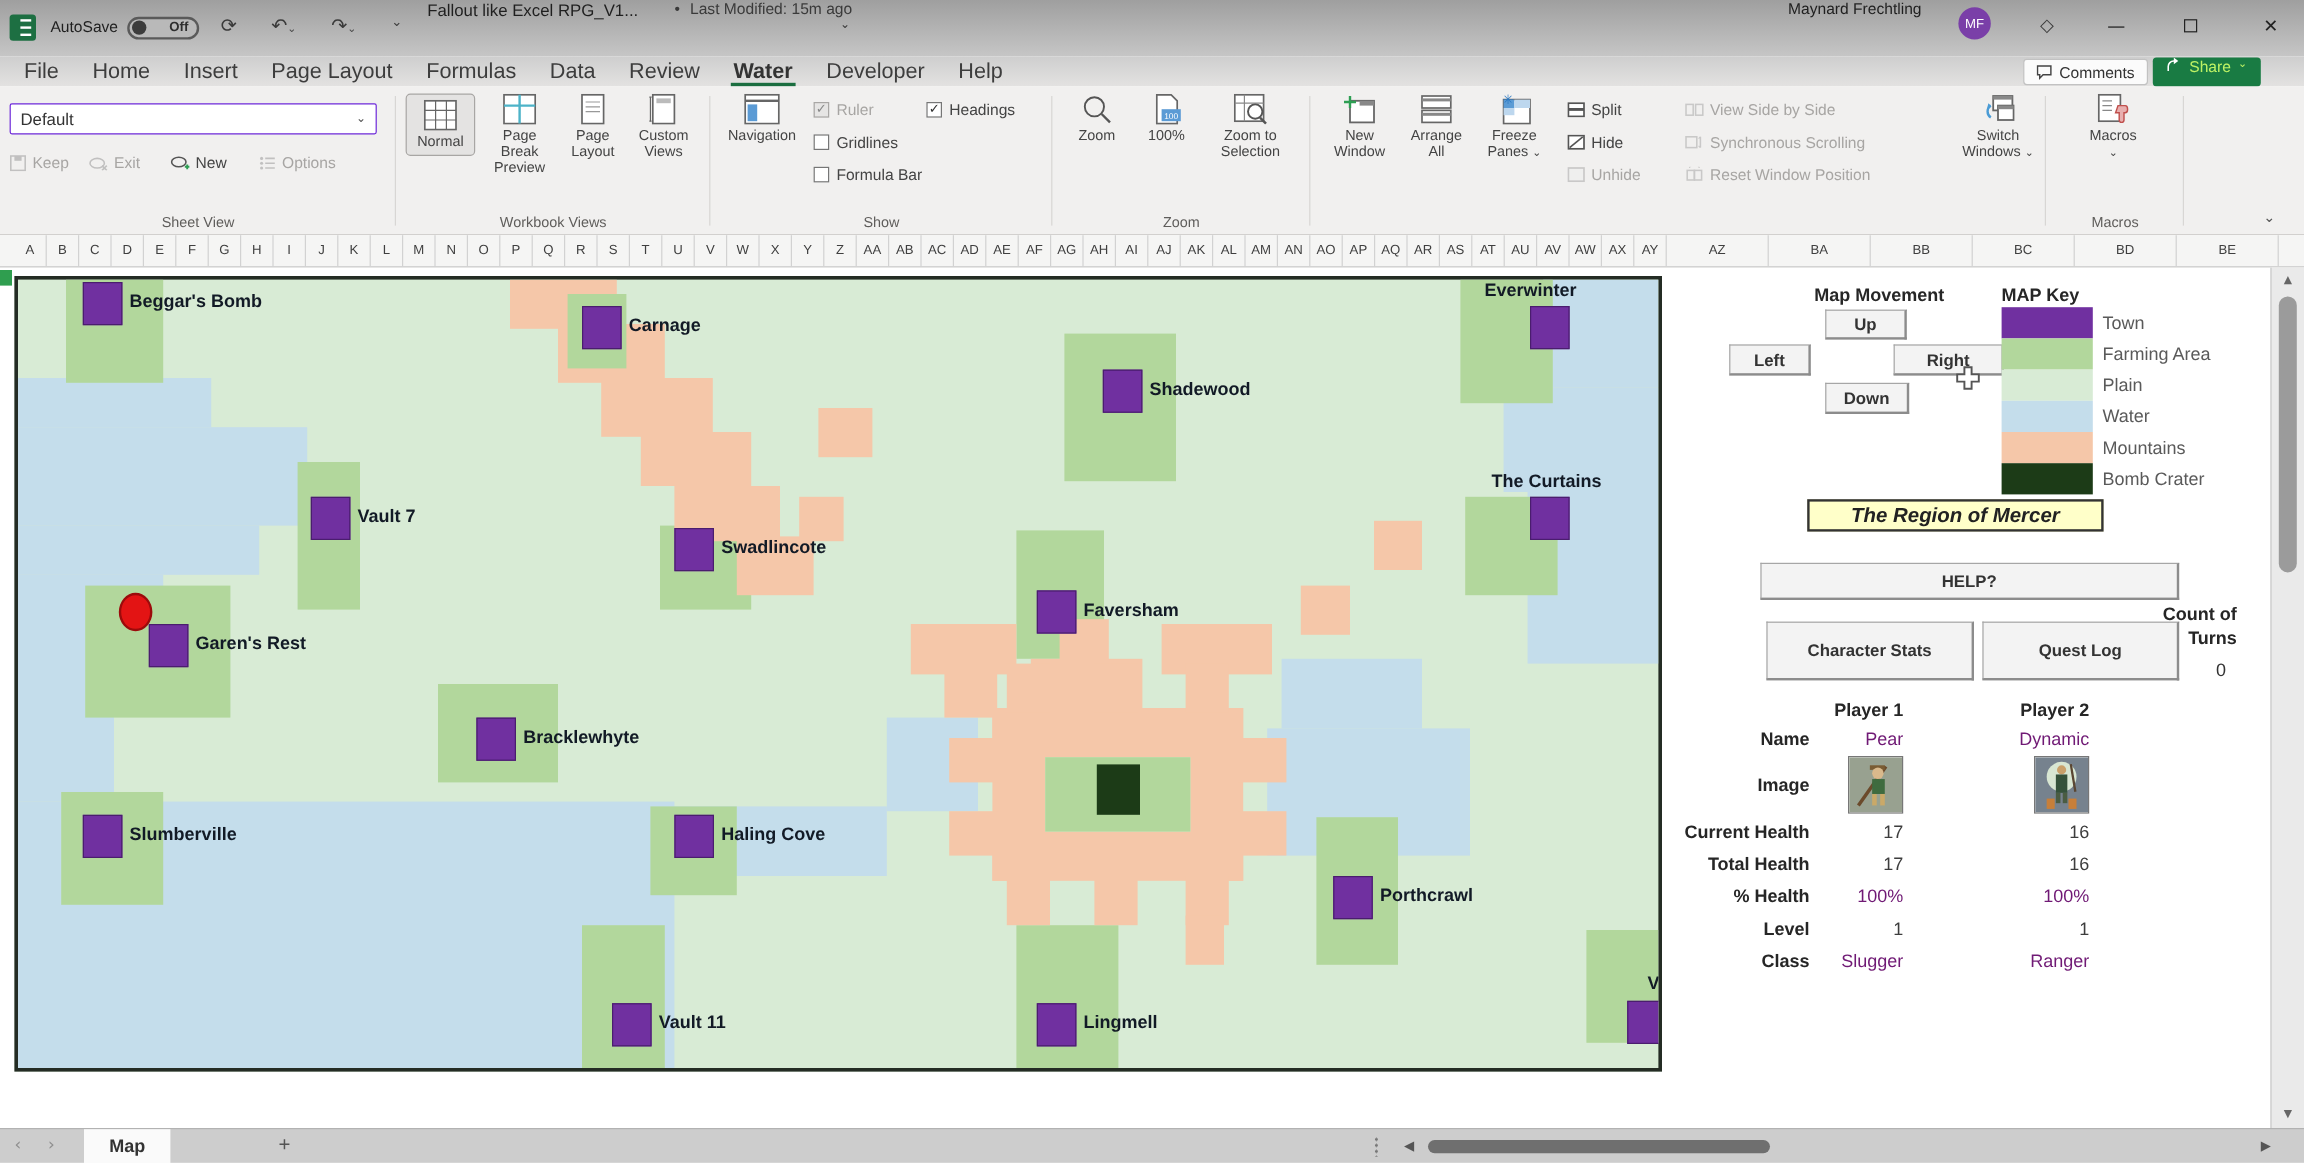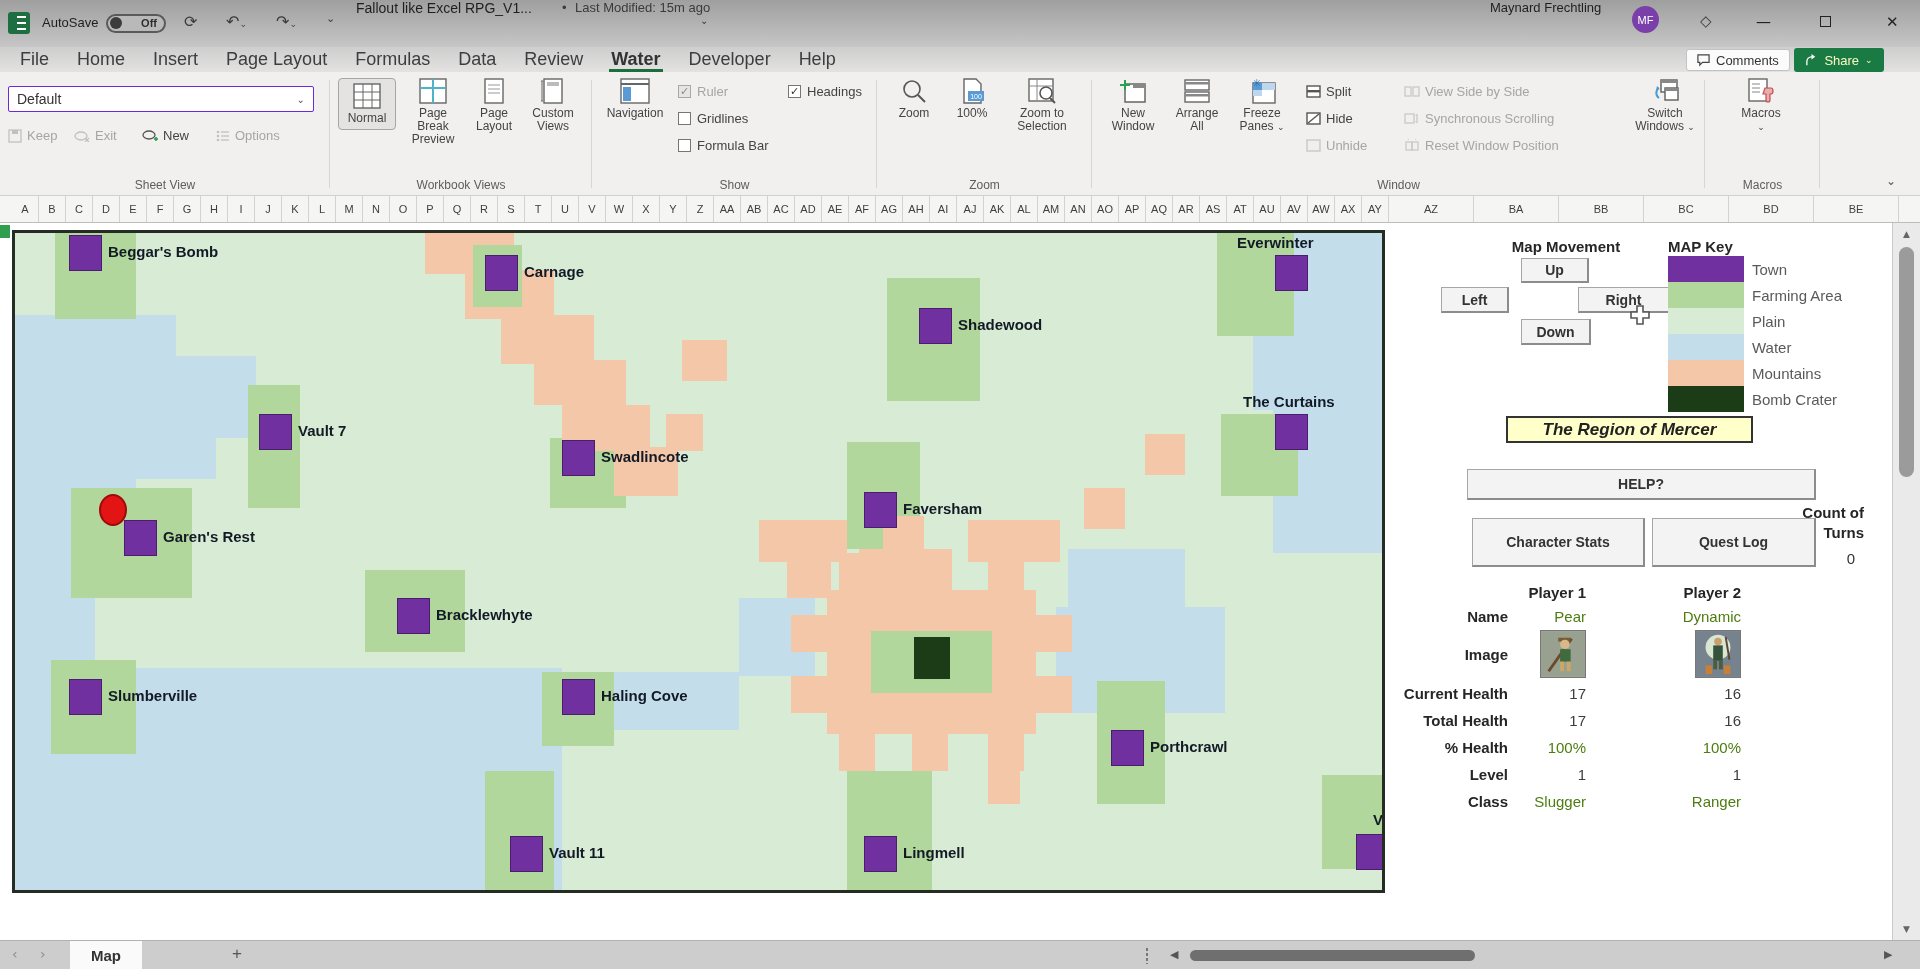--- a/index.html
+++ b/index.html
@@ -21,21 +21,21 @@
   #search-pill span{font-size:14px;color:#5c5c5c}
   #avatar{position:absolute;left:1632px;top:6px;width:27px;height:27px;border-radius:50%;background:#7a3fa8;color:#fff;font-size:11px;font-weight:normal;display:flex;align-items:center;justify-content:center}
   .winctl{position:absolute;top:13px;color:#222;font-size:15px;font-family:"DejaVu Sans",sans-serif}
   #restore-box{position:absolute;left:1820px;top:16px;width:11px;height:11px;border:1.5px solid #222}
   
   #tabsrow{position:absolute;left:0;top:47px;width:1920px;height:25px;background:linear-gradient(180deg,#cecece,#e3e2e1);display:flex;align-items:stretch;padding-left:6px}
   .rtab{position:relative;padding:0 14px;font-size:18px;color:#3d3d3d;line-height:25px;cursor:default}
   .rtab.active{font-weight:bold;color:#333}
   .rtab.active::after{content:"";position:absolute;left:12px;right:12px;bottom:0;height:3px;background:#1b6e40}
   #comments-btn{position:absolute;left:1686px;top:2px;height:22px;padding:0 10px;background:#fbfbfb;border:1px solid #c2c2c2;border-radius:3px;display:flex;align-items:center;gap:6px;font-size:13px;color:#333}
-  #share-btn{position:absolute;left:1794px;top:1px;width:90px;height:24px;background:#197b43;border-radius:3px;display:flex;align-items:center;justify-content:center;gap:6px;font-size:13px;color:#fef9c3}
+  #share-btn{position:absolute;left:1794px;top:1px;width:90px;height:24px;background:#197b43;border-radius:3px;display:flex;justify-content:center;gap:6px;font-size:13px;color:#bef264}
   
   #ribbon{position:absolute;left:0;top:72px;width:1920px;height:124px;background:#f1f0ef;border-bottom:1px solid #d2d0ce}
   .rgroup{position:absolute;top:0;height:124px}
   .rgroup .gdiv{position:absolute;right:0;top:8px;bottom:8px;width:1px;background:#d8d6d4}
   .glabel{position:absolute;bottom:4px;left:0;right:0;text-align:center;font-size:12px;color:#5f5d5b}
   .bigbtn{position:absolute;top:6px;display:flex;flex-direction:column;align-items:center;gap:3px;text-align:center}
   .bigbtn .bb-label{font-size:12px;color:#444;line-height:13px}
   .bigbtn.selected{background:#e4e3e2;border:1px solid #a8a6a4;border-radius:4px;padding:4px 2px}
   .smallbtn{position:absolute;display:flex;align-items:center;gap:5px;font-size:13px;color:#444;white-space:nowrap}
   .smallbtn.disabled{color:#a7a5a3}
@@ -73,21 +73,21 @@
   .keylabel{margin-left:8px;font-size:15px;color:#5a5a5a;white-space:nowrap}
   #region-title{position:absolute;left:1506px;top:416px;width:247px;height:27px;background:#ffffc9;border:2px solid #333;font-style:italic;font-weight:bold;font-size:17px;color:#222;display:flex;align-items:center;justify-content:center}
   #cot{position:absolute;left:1760px;top:503px;width:104px;text-align:right;font-size:15px;font-weight:bold;color:#262626;line-height:20px}
   #cot .val{font-weight:normal;color:#333;padding-right:9px;margin-top:6px}
   #ptable{position:absolute;left:1398px;top:580px;display:grid;grid-template-columns:110px 80px 167px}
   .pt-cell{font-size:15px;color:#3d3d3d;text-align:right;display:flex;align-items:center;justify-content:flex-end}
   .pt-label{font-weight:bold;color:#262626}
   .pt-head{font-weight:bold;color:#262626}
   .pt-p1{padding-right:2px}
   .pt-p2{padding-right:14px}
-  .pt-muted{color:#4d7c0f}
+  .pt-muted{color:#701a75}
   .sprite-box{width:46px;height:48px;border:1px solid #777}
   
   #vscroll{position:absolute;left:1892px;top:0;width:28px;height:717px;background:#eaeaea;border-left:1px solid #c9c9c9}
   #vthumb{position:absolute;left:6px;top:24px;width:15px;height:230px;background:#9b9b9b;border-radius:8px}
   .scroll-arrow{position:absolute;font-size:9px;color:#666;left:0;right:0;text-align:center;font-family:"DejaVu Sans",sans-serif}
   #tabbar{position:absolute;left:0;top:940px;width:1920px;height:29px;background:#cdcdcd;border-top:1px solid #b2b2b2}
   .sheetnav{position:absolute;top:5px;font-size:14px;color:#8f8f8f;font-family:"DejaVu Sans",sans-serif}
   #sheet-tab{position:absolute;left:70px;top:0;width:72px;height:29px;background:#fafafa;display:flex;align-items:center;justify-content:center;font-size:15px;font-weight:bold;color:#333}
   #add-sheet{position:absolute;left:232px;top:3px;font-size:17px;color:#555}
   #hs-dots{position:absolute;left:1145px;top:6px;width:4px;height:17px;background:
@@ -253,21 +253,21 @@
       <span>Ruler</span>
     </div>
     <div class="cbrow" style="left:86px;top:39px">
       <span class="cb"></span>
       <span>Gridlines</span>
     </div>
     <div class="cbrow" style="left:86px;top:66px">
       <span class="cb"></span>
       <span>Formula Bar</span>
     </div>
-    <div class="cbrow" style="left:196px;top:12px">
+    <div class="cbrow" style="left:180px;top:12px">
       <span class="cb checked"></span>
       <span>Headings</span>
     </div>
     <div class="glabel">Show</div>
     <div class="gdiv"></div>
   </div>
 
   <div class="rgroup" style="left:877px;width:215px">
     <div class="bigbtn" style="left:12px;width:50px">
       <svg width="26" height="26" viewBox="0 0 26 26">
@@ -375,21 +375,20 @@
       <svg width="28" height="26" viewBox="0 0 28 26">
           <rect x="10" y="2" width="16" height="12" fill="#fff" stroke="#666" stroke-width="1.5"></rect>
           <rect x="10" y="2" width="16" height="3" fill="#888"></rect>
           <rect x="14" y="10" width="13" height="12" fill="#fff" stroke="#666" stroke-width="1.5"></rect>
           <rect x="14" y="10" width="13" height="3" fill="#888"></rect>
           <path d="M8 10 a6 6 0 0 0 0 10" fill="none" stroke="#4a9bd5" stroke-width="2"></path>
           <path d="M6 8 l2 2 -3 2 z" fill="#4a9bd5"></path>
         </svg>
       <span class="bb-label"><span>Switch Windows</span> <span style="font-size:9px">⌄</span></span>
     </div>
-    <div class="glabel">Window</div>
     <div class="gdiv"></div>
   </div>
 
   <div class="rgroup" style="left:1705px;width:115px">
     <div class="bigbtn" style="left:26px;width:60px">
       <svg width="28" height="26" viewBox="0 0 28 26">
           <rect x="2" y="1" width="18" height="22" fill="#fff" stroke="#666" stroke-width="1.4"></rect>
           <line x1="5" y1="6" x2="13" y2="6" stroke="#888"></line>
           <line x1="5" y1="10" x2="13" y2="10" stroke="#888"></line>
           <line x1="5" y1="14" x2="13" y2="14" stroke="#888"></line>

